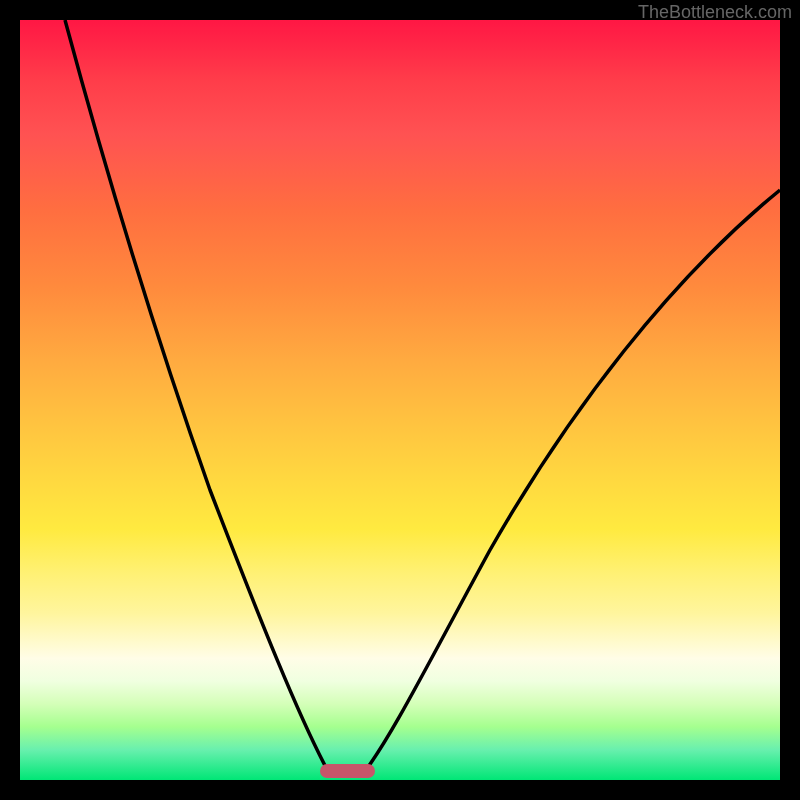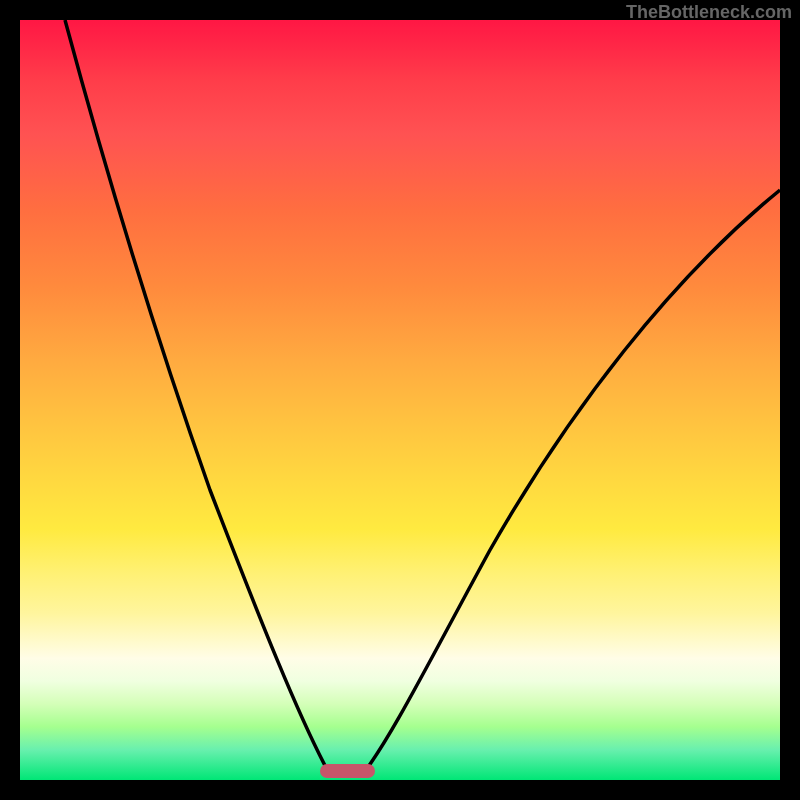--- a/index.html
+++ b/index.html
@@ -43,21 +43,21 @@
         #69f0ae 96%,
         #00e676 100%
       );
     }
     .watermark {
       position: absolute;
       top: 2px;
       right: 8px;
       color: #666;
       font-size: 18px;
-      font-weight: 700;
+      font-weight: 400;
       z-index: 10;
     }
     .curve-svg {
       position: absolute;
       top: 0;
       left: 0;
       width: 100%;
       height: 100%;
       z-index: 5;
     }

